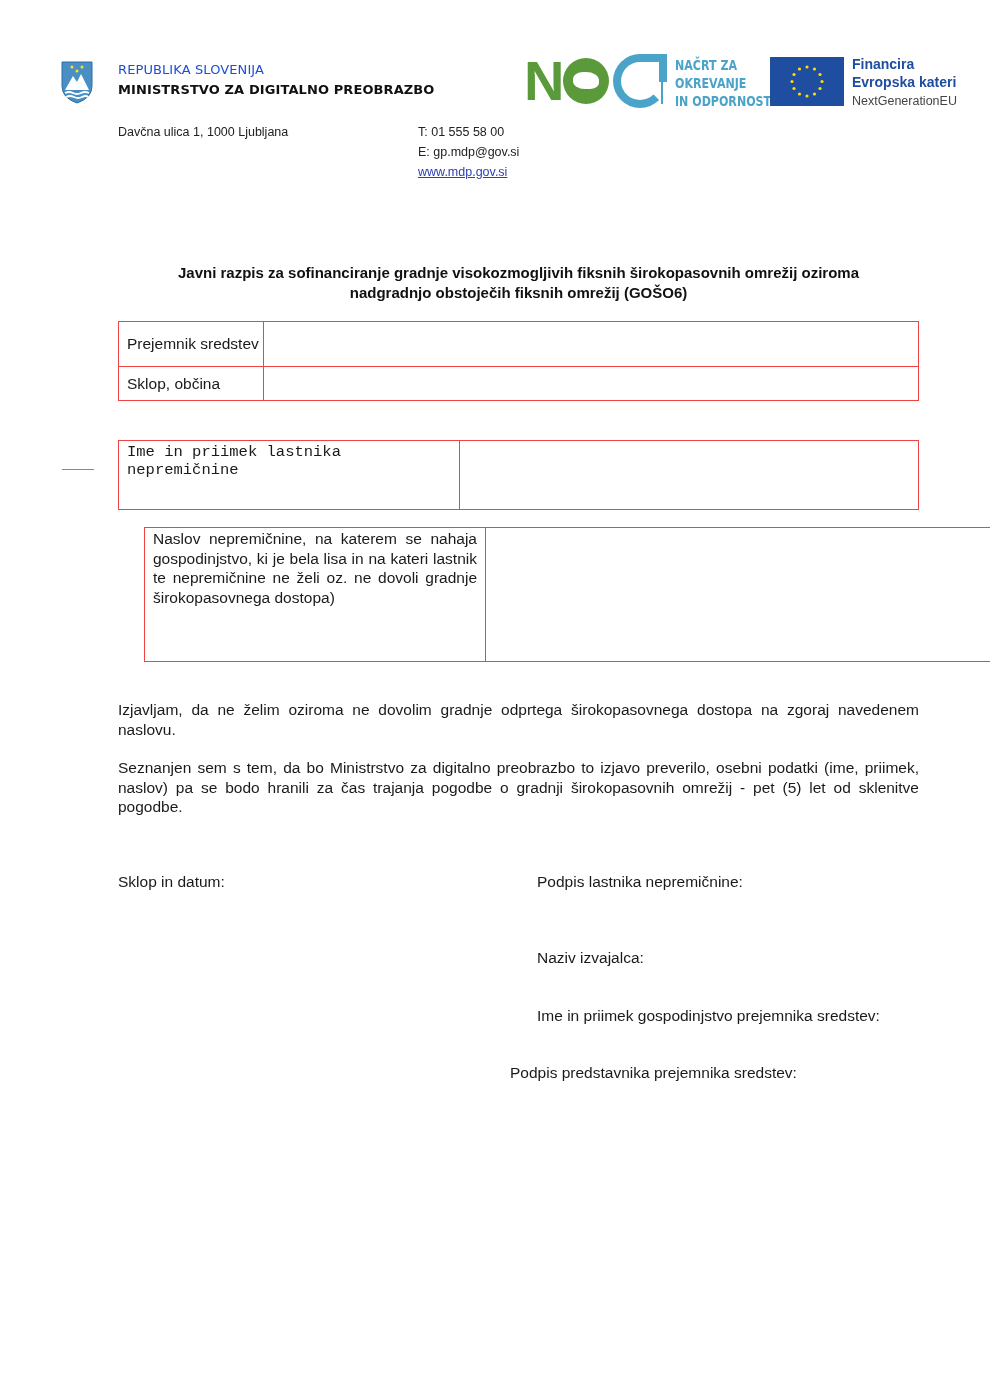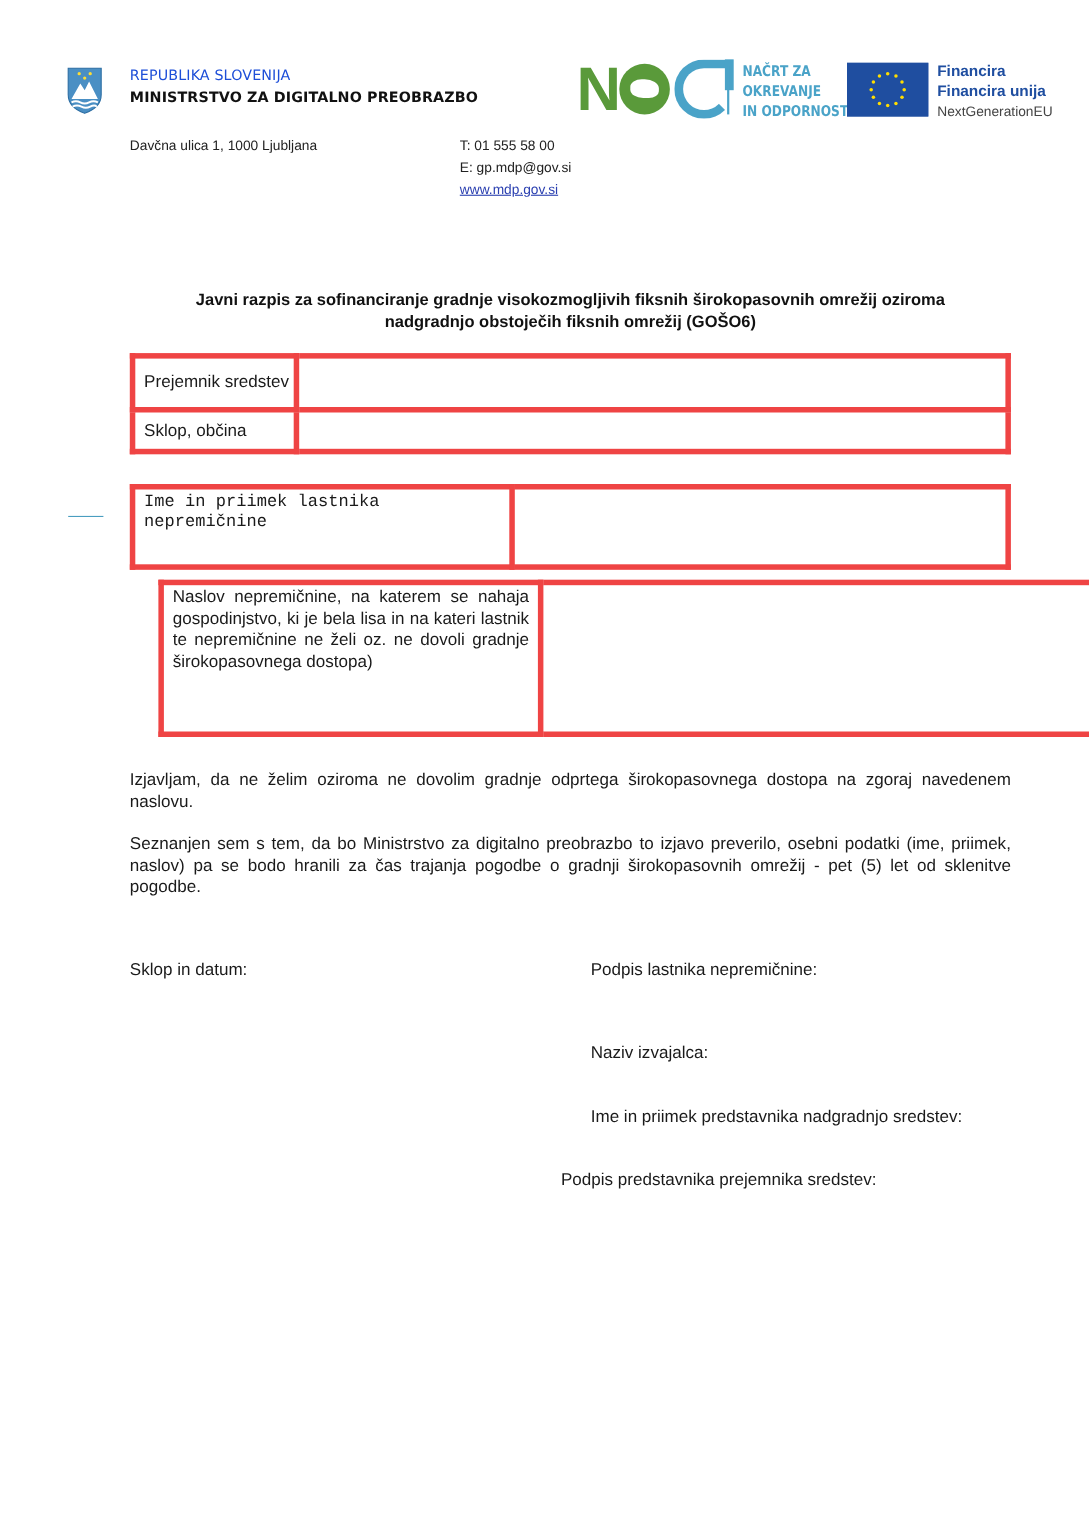--- a/index.html
+++ b/index.html
@@ -37,21 +37,21 @@
 
   
   .form-title { right: 71px; top: 202px; width: 520px; text-align: right; font-size: 17px; font-weight: bold;
                 color: #3b5ea8; text-decoration: underline; line-height: 21px; }
 
   
   .call-title { left: 118px; top: 263px; width: 801px; text-align: center; font-size: 15px; font-weight: bold; line-height: 20px; color: #111; }
 
   
   table.f { position: absolute; border-collapse: collapse; }
-  table.f td { border: 5px solid #ef4444; padding: 0 8px; font-size: 15.5px; color: #1a1a1a; vertical-align: middle; }
+  table.f td { border: 1px solid #ef4444; padding: 0 8px; font-size: 15.5px; color: #1a1a1a; vertical-align: middle; }
   .t1 { left: 118px; top: 321px; width: 801px; }
   .t1 tr.r1 td { height: 44px; }
   .t1 tr.r2 td { height: 33px; }
   .t1 td.lbl { width: 136px; padding-left: 8px; padding-right: 0; white-space: nowrap; }
 
   .t2 { left: 118px; top: 440px; width: 801px; }
   .t2 td { height: 66px; vertical-align: top !important; }
   .t2 td.lbl { width: 324px; padding-top: 2px; font-family: Liberation Mono, monospace; }
 
   .t3 { left: 118px; top: 527px; width: 904px; margin-left: 26px; }
@@ -111,21 +111,21 @@
     <circle cx="44.5" cy="37" r="1.6"></circle>
     <circle cx="37" cy="39" r="1.6"></circle>
     <circle cx="29.5" cy="37" r="1.6"></circle>
     <circle cx="24" cy="31.5" r="1.6"></circle>
     <circle cx="22" cy="24.5" r="1.6"></circle>
     <circle cx="24" cy="17.5" r="1.6"></circle>
     <circle cx="29.5" cy="12" r="1.6"></circle>
   </g>
 </svg>
 <div class="abs eu-text1">Financira</div>
-<div class="abs eu-text2">Financira unija</div>
+<div class="abs eu-text2">Evropska kateri</div>
 <div class="abs eu-text3">NextGenerationEU</div>
 
 <div class="abs contact addr">Davčna ulica 1, 1000 Ljubljana</div>
 <div class="abs contact tel">T: 01 555 58 00</div>
 <div class="abs contact mail">E: gp.mdp@gov.si</div>
 <a class="abs contact web">www.mdp.gov.si</a>
 
 <div class="abs form-title">
 </div>
 
@@ -166,14 +166,14 @@
   </tr>
 </tbody>
   </table>
 
 <div class="abs para p1">Izjavljam, da ne želim oziroma ne dovolim gradnje odprtega širokopasovnega dostopa na zgoraj navedenem naslovu.</div>
 <div class="abs para p2">Seznanjen sem s tem, da bo Ministrstvo za digitalno preobrazbo to izjavo preverilo, osebni podatki (ime, priimek, naslov) pa se bodo hranili za čas trajanja pogodbe o gradnji širokopasovnih omrežij - pet (5) let od sklenitve pogodbe.</div>
 
 <div class="abs sig s-left">Sklop in datum:</div>
 <div class="abs sig s1">Podpis lastnika nepremičnine:</div>
 <div class="abs sig s2">Naziv izvajalca:</div>
-<div class="abs sig s3">Ime in priimek predstavnika nadgradnjo sredstev:</div>
+<div class="abs sig s3">Ime in priimek gospodinjstvo prejemnika sredstev:</div>
 <div class="abs sig s4">Podpis predstavnika prejemnika sredstev:</div>
 
 </body></html>

